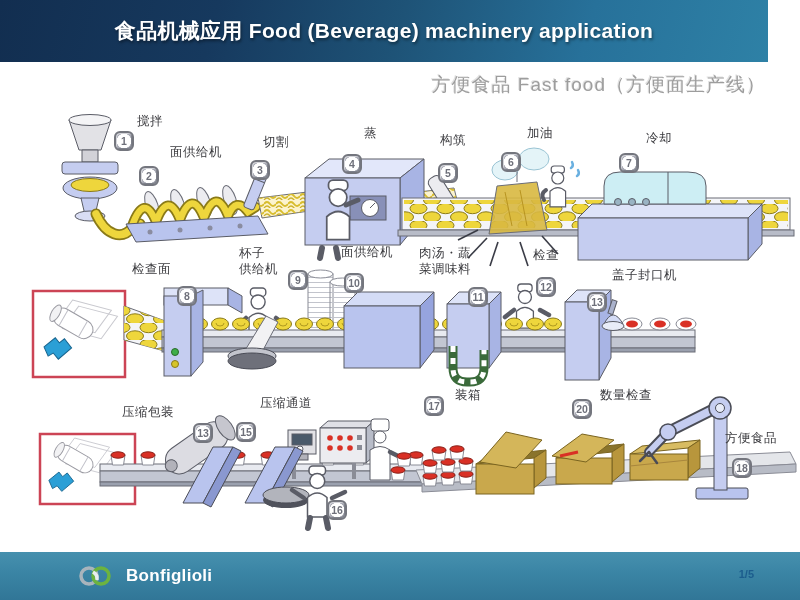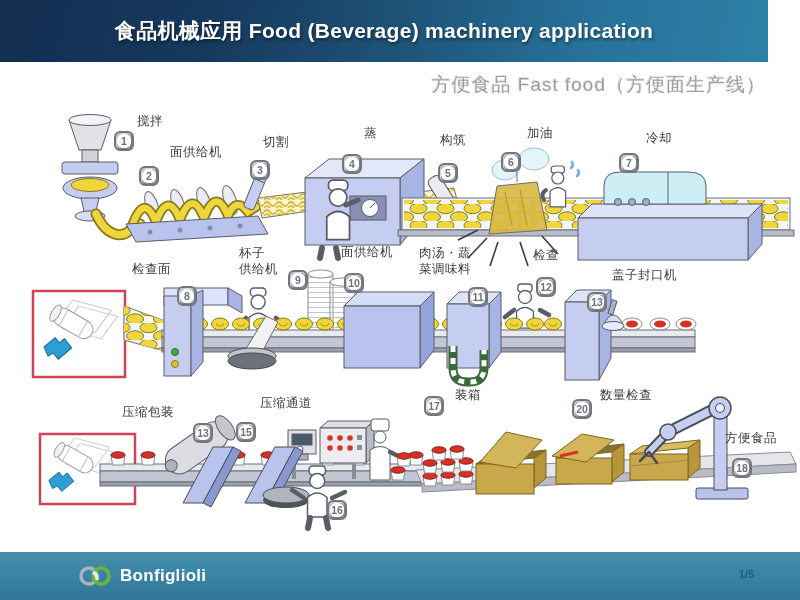--- a/index.html
+++ b/index.html
@@ -32,21 +32,21 @@
   }
   .st-label{
     position:absolute;z-index:3;font-size:12.5px;font-weight:400;color:#3a3a3e;
     white-space:pre-line;line-height:1.25;letter-spacing:.5px;
   }
   .footer{
     position:absolute;left:0;top:552px;width:800px;height:48px;z-index:2;
     background:linear-gradient(180deg,#4690ae 0%,#3a84a4 45%,#317697 100%);
     display:flex;align-items:center;
   }
-  .brand{display:flex;align-items:center;gap:8px;margin-left:78px;}
+  .brand{display:flex;align-items:center;gap:14px;margin-left:78px;}
   .brand .name{font-size:17px;font-weight:700;color:#ffffff;letter-spacing:.3px;}
   .page-num{
     position:absolute;right:46px;top:16px;font-size:11px;font-weight:700;color:#1c5d8d;
   }
 </style>
 </head>
 <body>
 
 <div class="slide">
 

